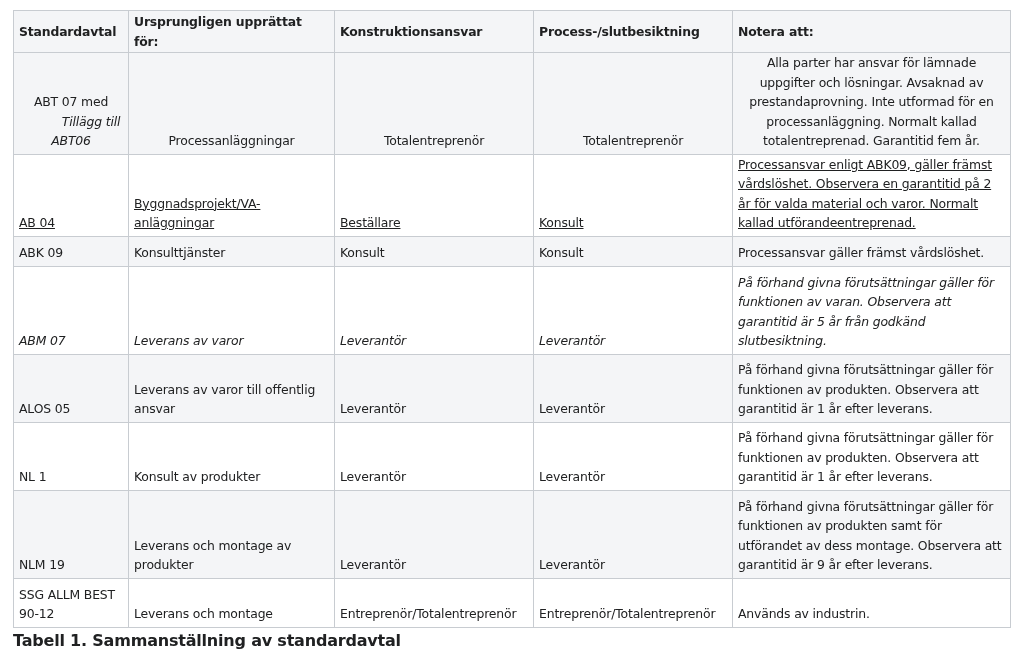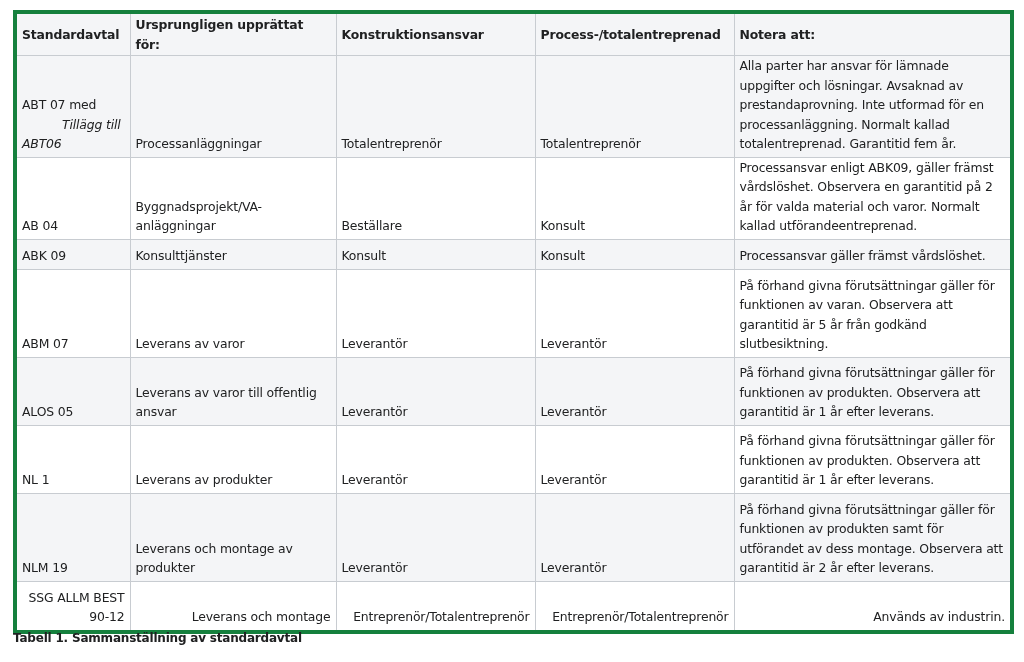--- a/index.html
+++ b/index.html
@@ -1,46 +1,46 @@
 <!DOCTYPE html>
 <html><head>
 <meta charset="utf-8">
 <style>
   html, body { margin: 0; padding: 0; background: #ffffff; }
   body { width: 1024px; height: 662px; overflow: hidden; font-family: "DejaVu Sans", sans-serif; color: #202122; }
   .wrap { position: absolute; left: 13px; top: 10px; width: 997px; }
-  table { border-collapse: collapse; width: 997px; table-layout: fixed; background: #7f1d1d; border: 4px solid #15803d; }
+  table { border-collapse: collapse; width: 997px; table-layout: fixed; background: #7f1d1d; border: 1px solid #15803d; }
   col.c1 { width: 115px; } col.c2 { width: 206px; } col.c3 { width: 199px; } col.c4 { width: 199px; } col.c5 { width: 278px; }
   th, td { border: 1px solid #c8ccd1; padding: 0 5px 3px 5px; font-size: 12.4px; line-height: 19.5px; vertical-align: bottom; text-align: left; letter-spacing: -0.15px; }
   th { font-weight: bold; height: 27px; vertical-align: middle; padding-top: 1px; padding-bottom: 1px; background: #f4f5f7; }
   tbody tr:nth-child(odd) td { background: #f4f5f7; }
   tbody tr:nth-child(even) td { background: #ffffff; }
-  tr.r1 td { height: 84px; } tr.r2 td { height: 64px; } tr.r3 td { height: 26px; margin-top: 24px; } tr.r4 td { height: 84px; }
-  tr.r5 td { height: 64px; } tr.r6 td { height: 64px; } tr.r7 td { height: 84px; } tr.r8 td { height: 45px; text-align: right; }
+  tr.r1 td { height: 84px; text-align: center; } tr.r2 td { height: 64px; text-decoration: underline; } tr.r3 td { height: 26px; margin-top: 24px; } tr.r4 td { height: 84px; font-style: italic; }
+  tr.r5 td { height: 64px; } tr.r6 td { height: 64px; } tr.r7 td { height: 84px; } tr.r8 td { height: 45px; }
   .it { font-style: italic; margin-left: 40px; }
-  .caption { position: absolute; left: 13px; top: 631px; font-size: 12px; font-weight: bold; color: #202122; letter-spacing: -0.2px; }
+  .caption { position: absolute; left: 13px; top: 631px; font-size: 16px; font-weight: bold; color: #202122; letter-spacing: -0.2px; }
 </style>
 </head>
 <body>
 
 <div class="wrap">
   <table>
     <colgroup>
         <col class="c1">
         <col class="c2">
         <col class="c3">
         <col class="c4">
         <col class="c5">
       </colgroup>
     <thead>
       <tr>
         <th>Standardavtal</th>
         <th>Ursprungligen upprättat för:</th>
         <th>Konstruktionsansvar</th>
-        <th>Process-/totalentreprenad</th>
+        <th>Process-/slutbesiktning</th>
         <th>Notera att:</th>
       </tr>
     </thead>
     <tbody>
       <tr class="r1">
         <td><span>ABT 07 med</span><br><span class="it">Tillägg till ABT06</span></td>
         <td>Processanläggningar</td>
         <td>Totalentreprenör</td>
         <td>Totalentreprenör</td>
         <td>Alla parter har ansvar för lämnade uppgifter och lösningar. Avsaknad av prestandaprovning. Inte utformad för en processanläggning. Normalt kallad totalentreprenad. Garantitid fem år.</td>
@@ -68,31 +68,31 @@
       </tr>
       <tr class="r5">
         <td>ALOS 05</td>
         <td>Leverans av varor till offentlig ansvar</td>
         <td>Leverantör</td>
         <td>Leverantör</td>
         <td>På förhand givna förutsättningar gäller för funktionen av produkten. Observera att garantitid är 1 år efter leverans.</td>
       </tr>
       <tr class="r6">
         <td>NL 1</td>
-        <td>Leverans av produkter</td>
+        <td>Konsult av produkter</td>
         <td>Leverantör</td>
         <td>Leverantör</td>
         <td>På förhand givna förutsättningar gäller för funktionen av produkten. Observera att garantitid är 1 år efter leverans.</td>
       </tr>
       <tr class="r7">
         <td>NLM 19</td>
         <td>Leverans och montage av produkter</td>
         <td>Leverantör</td>
         <td>Leverantör</td>
-        <td>På förhand givna förutsättningar gäller för funktionen av produkten samt för utförandet av dess montage. Observera att garantitid är 2 år efter leverans.</td>
+        <td>På förhand givna förutsättningar gäller för funktionen av produkten samt för utförandet av dess montage. Observera att garantitid är 9 år efter leverans.</td>
       </tr>
       <tr class="r8">
         <td>SSG ALLM BEST 90-12</td>
         <td>Leverans och montage</td>
         <td>Entreprenör/Totalentreprenör</td>
         <td>Entreprenör/Totalentreprenör</td>
         <td>Används av industrin.</td>
       </tr>
     </tbody>
   </table>

